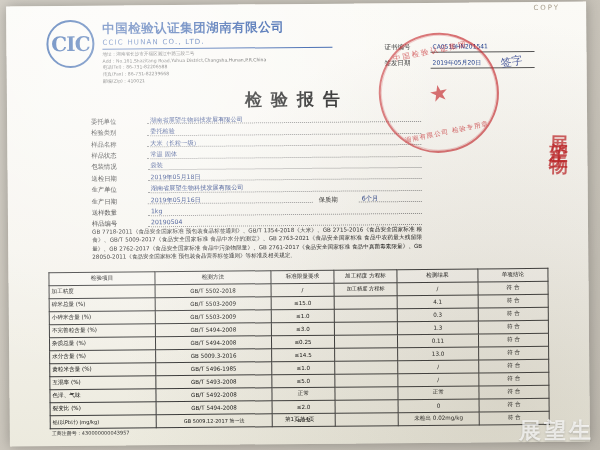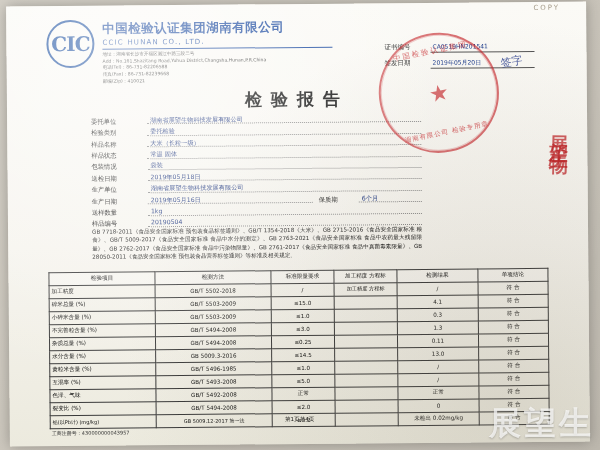--- a/index.html
+++ b/index.html
@@ -107,21 +107,21 @@
     writing-mode:vertical-rl;letter-spacing:7px;
     transform:rotate(2deg);
     font-family:"DejaVu Serif","Liberation Serif",serif;
   }
   .corner{
     position:absolute;right:26px;top:2px;
     font-size:7px;color:rgba(150,140,120,.85);letter-spacing:2px;
   }
   .wm{
     position:absolute;right:6px;bottom:4px;
-    font-size:32px;color:rgba(255,255,255,.72);font-weight:bold;letter-spacing:3px;
+    font-size:22px;color:rgba(255,255,255,.72);font-weight:bold;letter-spacing:3px;
     text-shadow:0 1px 2px rgba(0,0,0,.22);
     font-family:"DejaVu Serif","Liberation Serif",serif;
   }
   .sig{
     position:absolute;right:64px;top:52px;font-size:11px;color:rgba(40,60,140,.8);
     transform:rotate(-8deg);font-family:"DejaVu Serif","Liberation Serif",serif;
   }
 </style>
 </head>
 <body>

